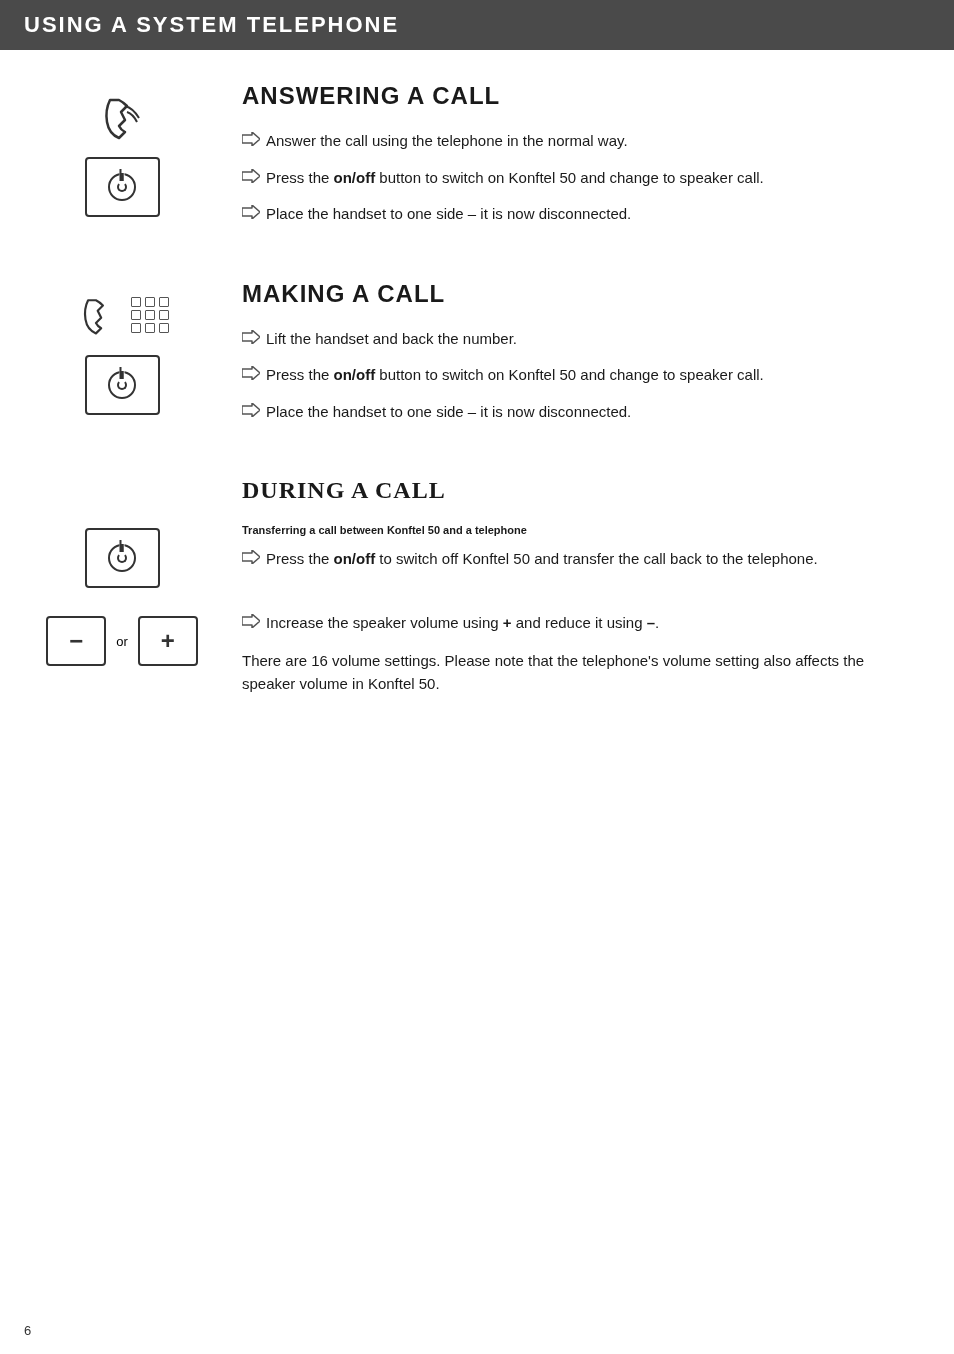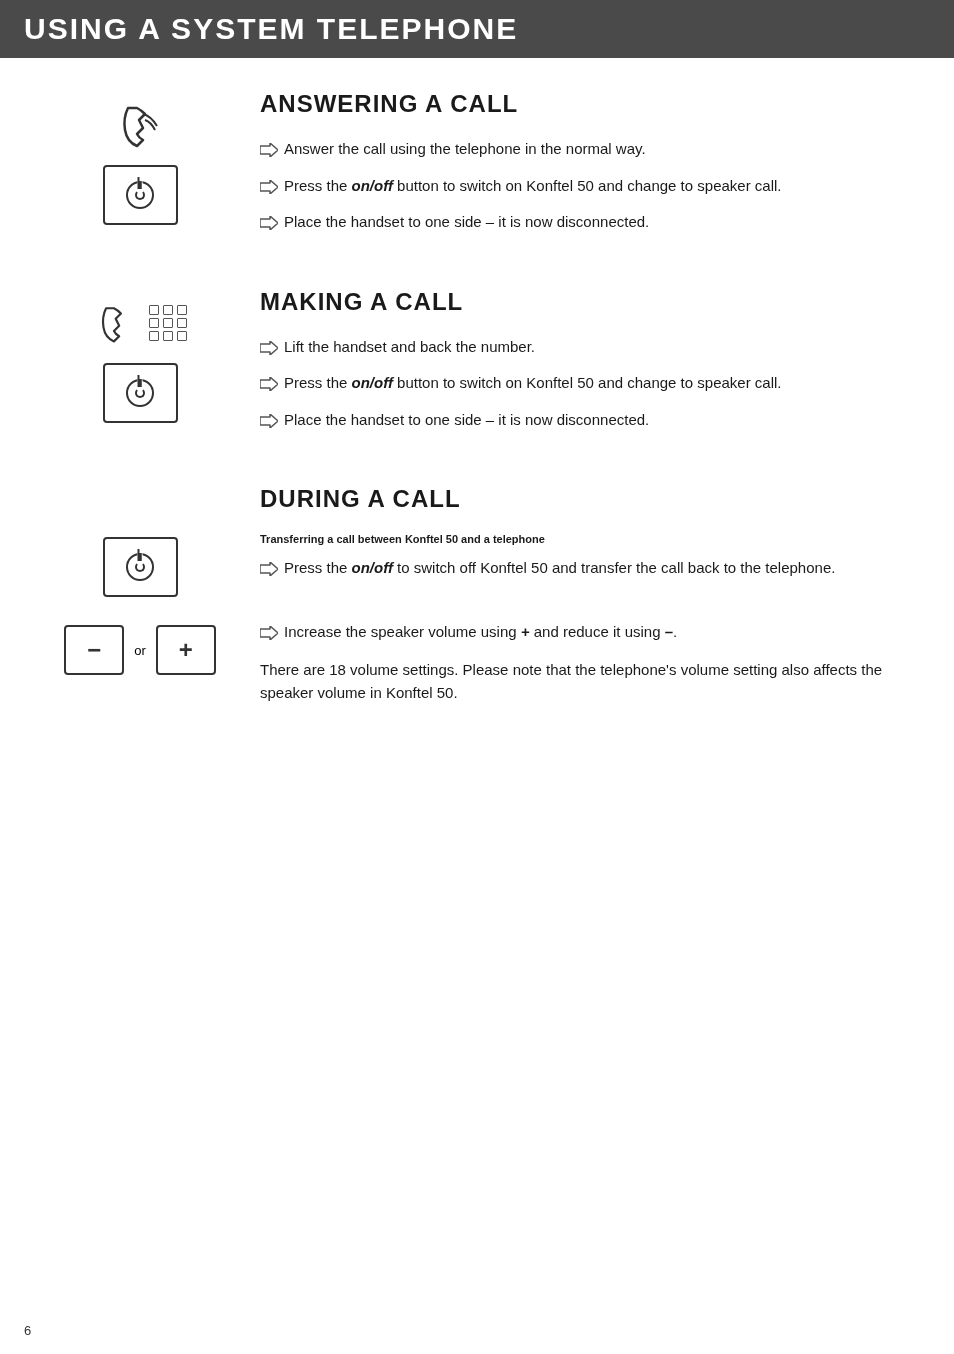--- a/index.html
+++ b/index.html
@@ -14,29 +14,29 @@
     }
 
     
     .header-bar {
       background: #4a4a4a;
       padding: 12px 24px;
       margin-bottom: 32px;
     }
     .header-bar h1 {
       color: #ffffff;
-      font-size: 30px;
+      font-size: 22px;
       font-weight: bold;
       letter-spacing: 2px;
       text-transform: uppercase;
     }
 
     
     .content {
-      padding: 0 40px 40px 40px;
+      padding: 0 40px 40px 22px;
     }
 
     
     .section {
       display: flex;
       margin-bottom: 40px;
     }
 
     .section-icons {
       width: 200px;
@@ -68,31 +68,30 @@
     }
 
     .subsection-title {
       font-size: 11px;
       font-weight: bold;
       margin-bottom: 12px;
     }
 
     .bullet-item {
       display: flex;
-      align-items: center;
+      align-items: flex-start;
       margin-bottom: 14px;
     }
 
     .bullet-text {
       line-height: 1.5;
     }
 
     .bullet-text b {
       font-weight: bold;
-      font-style: italic;
     }
 
     .konftel-icon {
       width: 75px;
       height: 60px;
       border: 2px solid #333;
       border-radius: 4px;
       display: flex;
       align-items: center;
       justify-content: center;
@@ -310,21 +309,21 @@
           <svg viewBox="0 0 18 14">
               <polygon points="0,3 10,3 10,0 18,7 10,14 10,11 0,11" fill="none" stroke="#555" stroke-width="1.5" stroke-linejoin="round"></polygon>
             </svg>
         </div>
         <span class="bullet-text">Place the handset to one side – it is now disconnected.</span>
       </div>
     </div>
   </div>
 
   <div>
-    <div style="padding-left: 220px;">
+    <div style="padding-left: 220px; font-family: Liberation Serif, serif;">
       <div class="section-title">DURING A CALL</div>
     </div>
 
     <div class="during-row">
       <div class="during-icons">
         <div class="konftel-icon">
           <div class="konftel-power">
             <div style="width:10px;height:10px;border:2.5px solid #333;border-radius:50%;border-top-color:white;"></div>
             <div style="position:absolute;top:-2px;left:50%;transform:translateX(-50%);width:2.5px;height:8px;background:#333;"></div>
           </div>
@@ -357,21 +356,21 @@
       </div>
       <div class="during-text">
         <div class="bullet-item">
           <div class="arrow-hollow">
             <svg viewBox="0 0 18 14">
                 <polygon points="0,3 10,3 10,0 18,7 10,14 10,11 0,11" fill="none" stroke="#555" stroke-width="1.5" stroke-linejoin="round"></polygon>
               </svg>
           </div>
           <span class="bullet-text">Increase the speaker volume using <b>+</b> and reduce it using <b>–</b>.</span>
         </div>
-        <p class="extra-text">There are 18 volume settings. Please note that the telephone's volume setting also affects the speaker volume in Konftel 50.</p>
+        <p class="extra-text">There are 16 volume settings. Please note that the telephone's volume setting also affects the speaker volume in Konftel 50.</p>
       </div>
     </div>
 
   </div>
 
 </div>
 
 <div class="page-number">6</div>
 
 </body></html>

